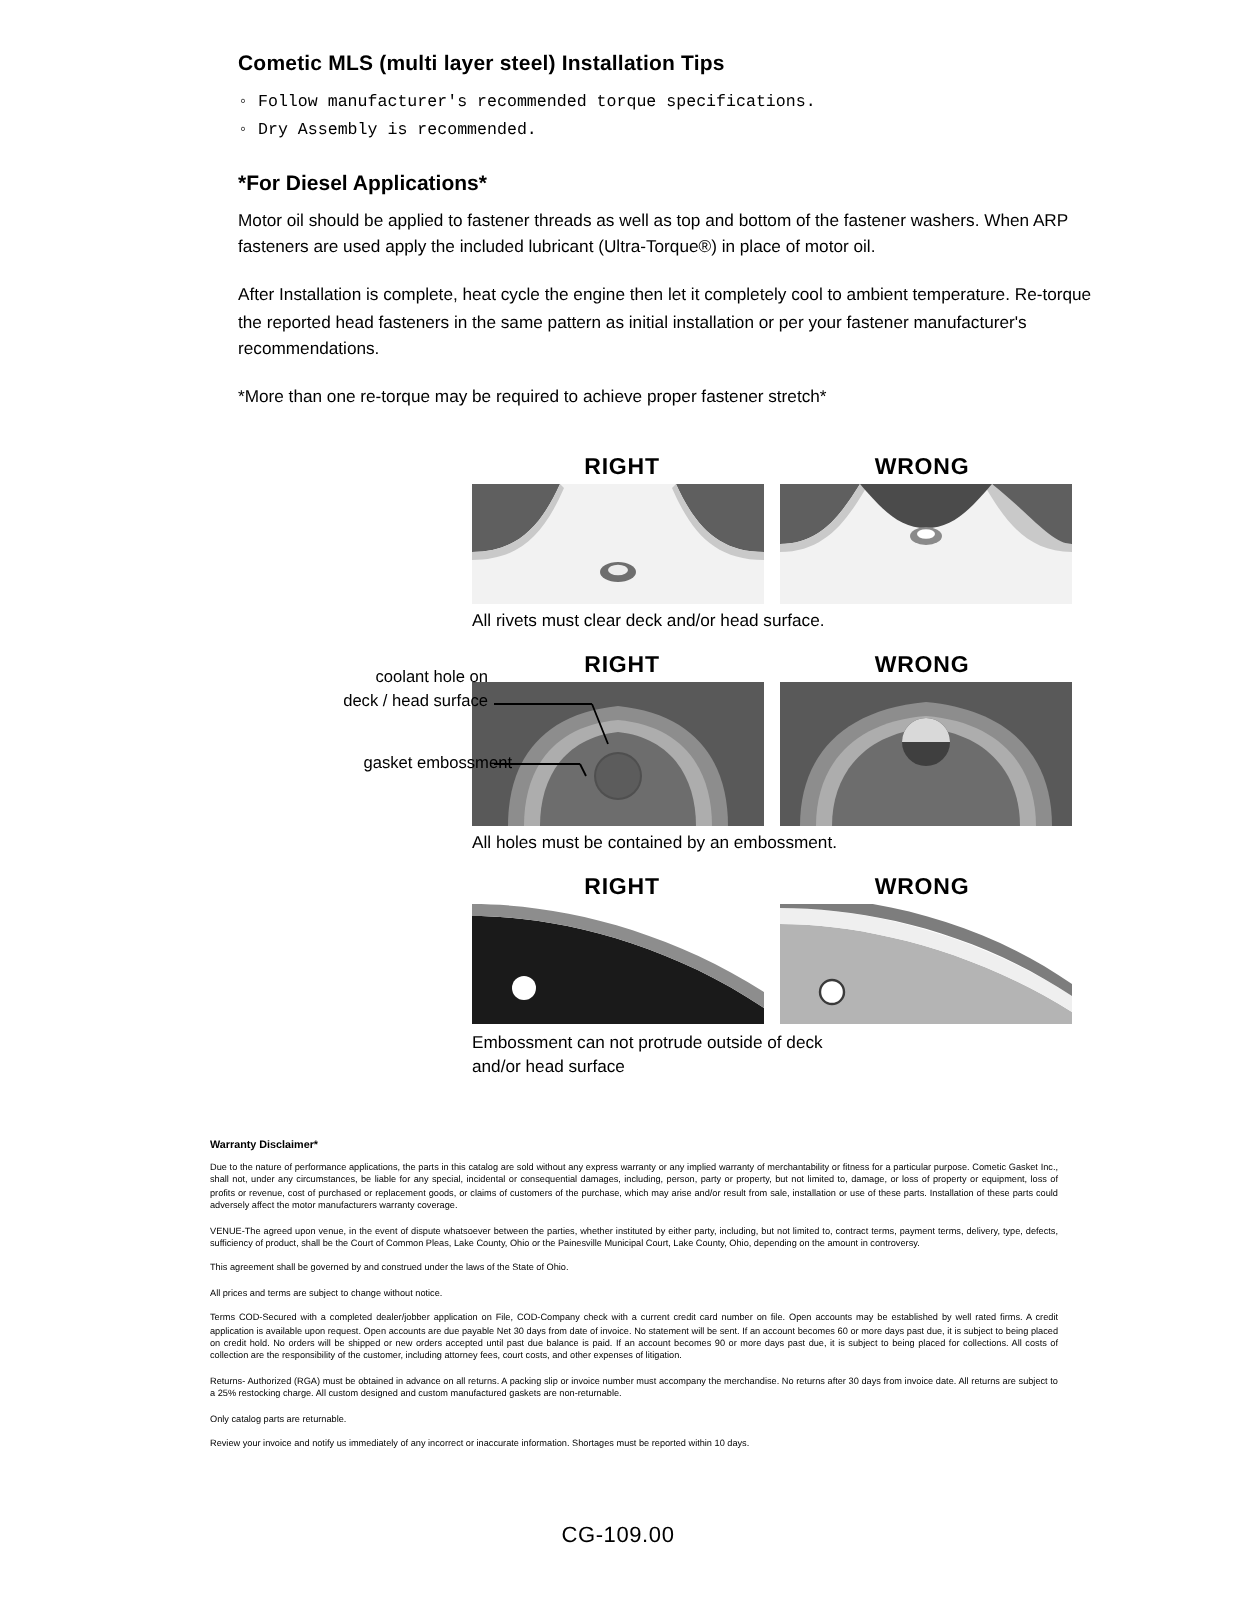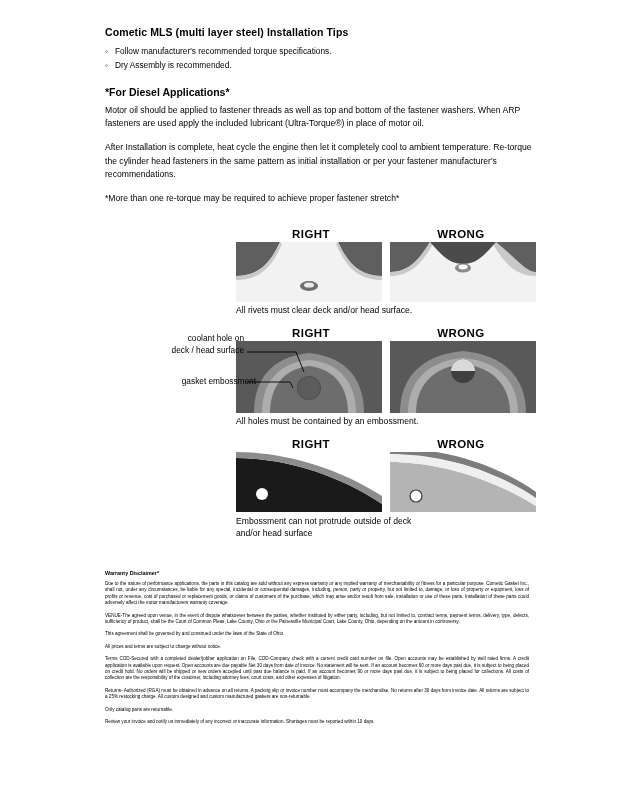--- a/index.html
+++ b/index.html
@@ -12,34 +12,35 @@
     overflow:hidden;
   }
   .page{
     position:absolute;
     left:0;top:0;
     width:618px;height:800px;
     padding:0;
   }
   .content{
     position:absolute;
-    left:105px;
+    left:119px;
     top:26px;
     width:430px;
   }
   h1.title{
     font-size:10.5px;
     font-weight:bold;
     margin:0 0 7px 0;
     letter-spacing:0.1px;
   }
   ul.bullets{
     list-style:none;
     margin:0;
     padding:0;
+    font-family:Liberation Mono, monospace;
   }
   ul.bullets li{
     font-size:8.3px;
     line-height:13.2px;
     padding-left:10px;
     position:relative;
     margin-bottom:0.5px;
   }
   ul.bullets li:before{
     content:"\25E6";
@@ -182,21 +183,21 @@
   <div class="content">
     <h1 class="title">Cometic MLS (multi layer steel) Installation Tips</h1>
 
     <ul class="bullets">
       <li>Follow manufacturer's recommended torque specifications.</li>
       <li>Dry Assembly is recommended.</li>
     </ul>
 
     <h2 class="subtitle">*For Diesel Applications*</h2>
     <p class="para">Motor oil should be applied to fastener threads as well as top and bottom of the fastener washers. When ARP fasteners are used apply the included lubricant (Ultra-Torque®) in place of motor oil.</p>
-    <p class="para">After Installation is complete, heat cycle the engine then let it completely cool to ambient temperature. Re-torque the cylinder head fasteners in the same pattern as initial installation or per your fastener manufacturer's recommendations.</p>
+    <p class="para">After Installation is complete, heat cycle the engine then let it completely cool to ambient temperature. Re-torque the reported head fasteners in the same pattern as initial installation or per your fastener manufacturer's recommendations.</p>
     <p class="para last">*More than one re-torque may be required to achieve proper fastener stretch*</p>
   </div>
 
   <div class="figures">
 
     <div class="figrow">
       <div class="labels">
         <span>RIGHT</span>
         <span>WRONG</span>
       </div>
@@ -305,14 +306,15 @@
     <p>Due to the nature of performance applications, the parts in this catalog are sold without any express warranty or any implied warranty of merchantability or fitness for a particular purpose.  Cometic Gasket Inc., shall not, under any circumstances, be liable for any special, incidental or consequential damages, including, person, party or property, but not limited to, damage, or loss of property or equipment, loss of profits or revenue, cost of purchased or replacement goods, or claims of customers of the purchase, which may arise and/or result from sale, installation or use of these parts.  Installation of these parts could adversely affect the motor manufacturers warranty coverage.</p>
     <p>VENUE-The agreed upon venue, in the event of dispute whatsoever between the parties, whether instituted by either party, including, but not limited to, contract terms, payment terms, delivery, type, defects, sufficiency of product, shall be the Court of Common Pleas, Lake County, Ohio or the Painesville Municipal Court, Lake County, Ohio, depending on the amount in controversy.</p>
     <p>This agreement shall be governed by and construed under the laws of the State of Ohio.</p>
     <p>All prices and terms are subject to change without notice.</p>
     <p>Terms COD-Secured with a completed dealer/jobber application on File, COD-Company check with a current credit card number on file.  Open accounts may be established by well rated firms.  A credit application is available upon request.  Open accounts are due payable Net 30 days from date of invoice.  No statement will be sent.  If an account becomes 60 or more days past due, it is subject to being placed on credit hold.  No orders will be shipped or new orders accepted until past due balance is paid.  If an account becomes 90 or more days past due, it is subject to being placed for collections.  All costs of collection are the responsibility of the customer, including attorney fees, court costs, and other expenses of litigation.</p>
     <p>Returns- Authorized (RGA) must be obtained in advance on all returns.  A packing slip or invoice number must accompany the merchandise.  No returns after 30 days from invoice date.  All returns are subject to a 25% restocking charge.  All custom designed and custom manufactured gaskets are non-returnable.</p>
     <p>Only catalog parts are returnable.</p>
     <p>Review your invoice and notify us immediately of any incorrect or inaccurate information.  Shortages must be reported within 10 days.</p>
   </div>
 
+  <div class="docnum">CG-109.00</div>
 
 </div>
 
 </body></html>

